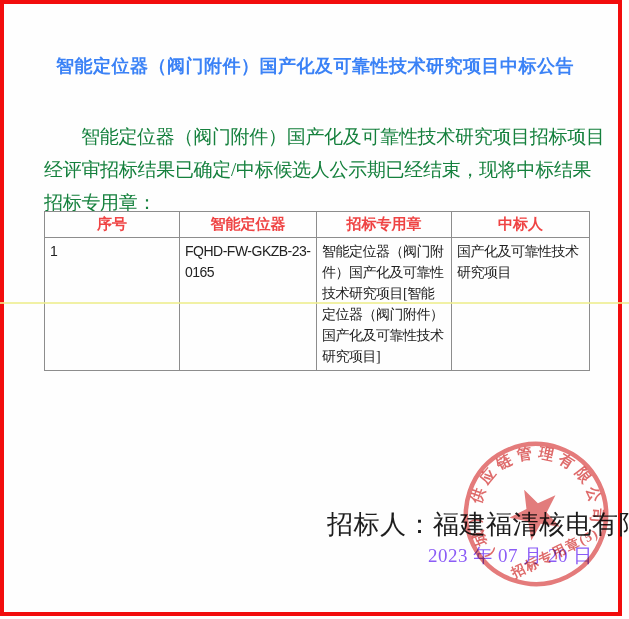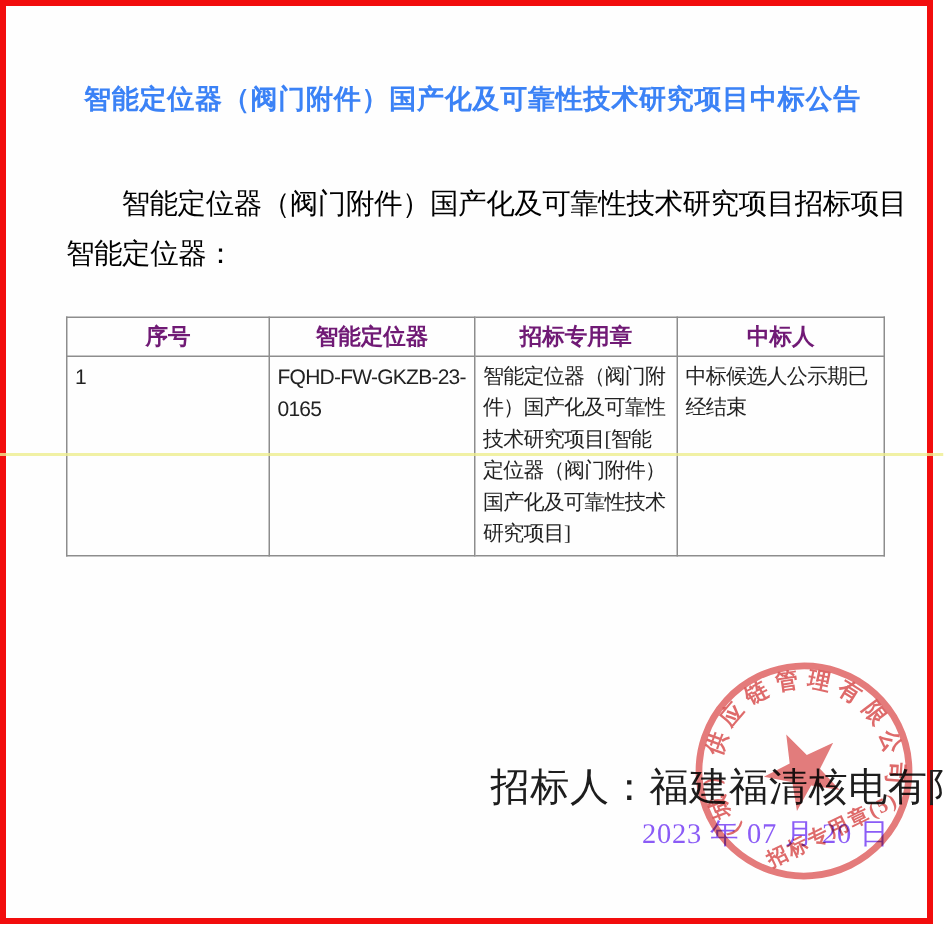--- a/index.html
+++ b/index.html
@@ -14,34 +14,34 @@
     border:4px solid #f20d0d;box-sizing:border-box;
     background:#fefefe;
   }
   .title{
     position:absolute;top:50px;left:0;width:622px;
     text-align:center;font-size:18px;font-weight:bold;
     letter-spacing:0.5px;color:#3b82f6;margin:0;
   }
   .para{
     position:absolute;left:40px;top:116px;
-    font-size:19px;letter-spacing:-0.3px;color:#000000;
+    font-size:19px;letter-spacing:-0.3px;color:#15803d;
     line-height:33px;white-space:nowrap;
   }
   .para .indent{padding-left:37px;}
   .result-table{
     position:absolute;left:40px;top:207px;width:545px;
     border-collapse:collapse;table-layout:fixed;
   }
   .result-table th,.result-table td{
     border:1px solid #8d8d8d;vertical-align:top;box-sizing:border-box;
   }
   .result-table th{
     height:26px;font-size:15px;font-weight:bold;text-align:center;
-    vertical-align:middle;padding:1px 2px;color:#701a75;
+    vertical-align:middle;padding:1px 2px;color:#ef4444;
   }
   .result-table td{
     font-size:14px;line-height:21px;padding:3px 5px;color:#222;
     letter-spacing:-0.5px;
   }
   .cell-sans{
     font-family:"Liberation Sans","DejaVu Sans",sans-serif;
     font-size:14px;letter-spacing:0;word-break:break-all;
   }
   .closing{
@@ -72,21 +72,22 @@
 </style>
 </head>
 <body>
 
 <div class="frame">
 
   <h1 class="title">智能定位器（阀门附件）国产化及可靠性技术研究项目中标公告</h1>
 
   <div class="para">
     <div class="indent">智能定位器（阀门附件）国产化及可靠性技术研究项目招标项目</div>
-    <div>智能定位器：</div>
+    <div>经评审招标结果已确定/中标候选人公示期已经结束，现将中标结果</div>
+    <div>招标专用章：</div>
   </div>
 
   <table class="result-table">
     <colgroup>
       <col style="width:135px">
         <col style="width:137px">
         <col style="width:135px">
         <col style="width:138px">
     </colgroup>
     <thead>
@@ -95,21 +96,21 @@
         <th>智能定位器</th>
         <th>招标专用章</th>
         <th>中标人</th>
       </tr>
     </thead>
     <tbody>
       <tr>
         <td class="cell-sans">1</td>
         <td class="cell-sans">FQHD-FW-GKZB-23-0165</td>
         <td>智能定位器（阀门附件）国产化及可靠性技术研究项目[智能定位器（阀门附件）国产化及可靠性技术研究项目]</td>
-        <td>中标候选人公示期已经结束</td>
+        <td>国产化及可靠性技术研究项目</td>
       </tr>
     </tbody>
   </table>
 
 
   <div class="bidder-line">招标人：福建福清核电有限公司</div>
   <div class="date-line">2023 年 07 月 20 日</div>
 
 </div>
 

